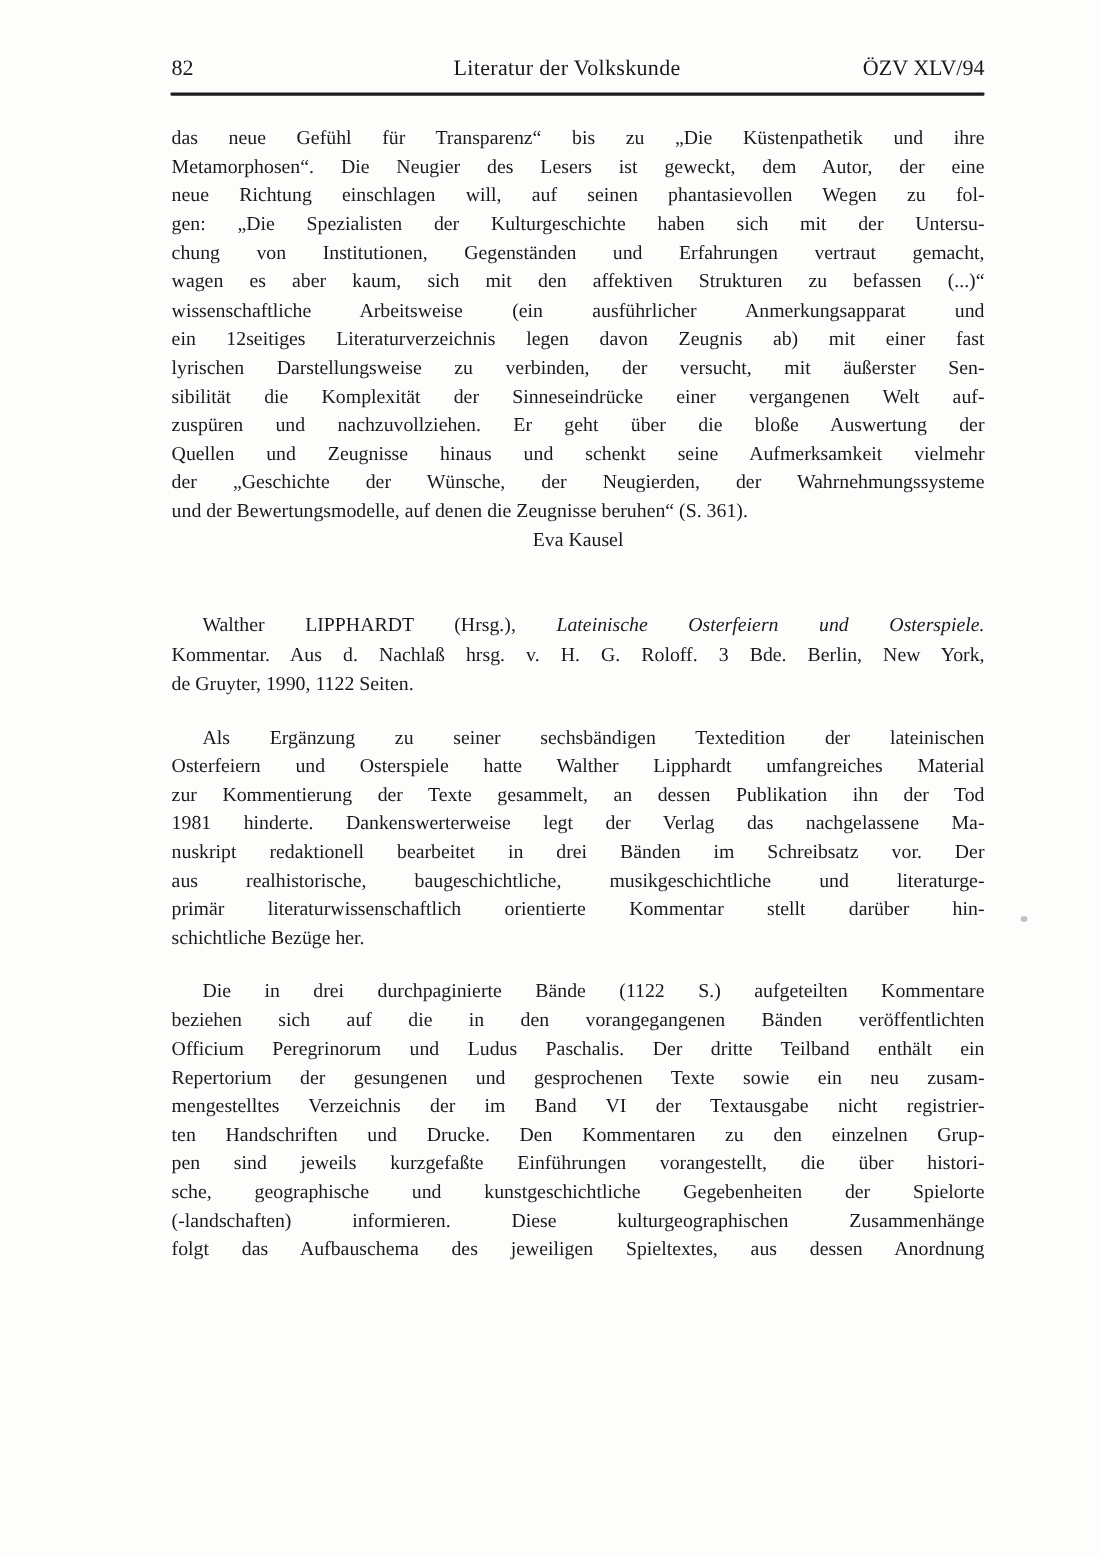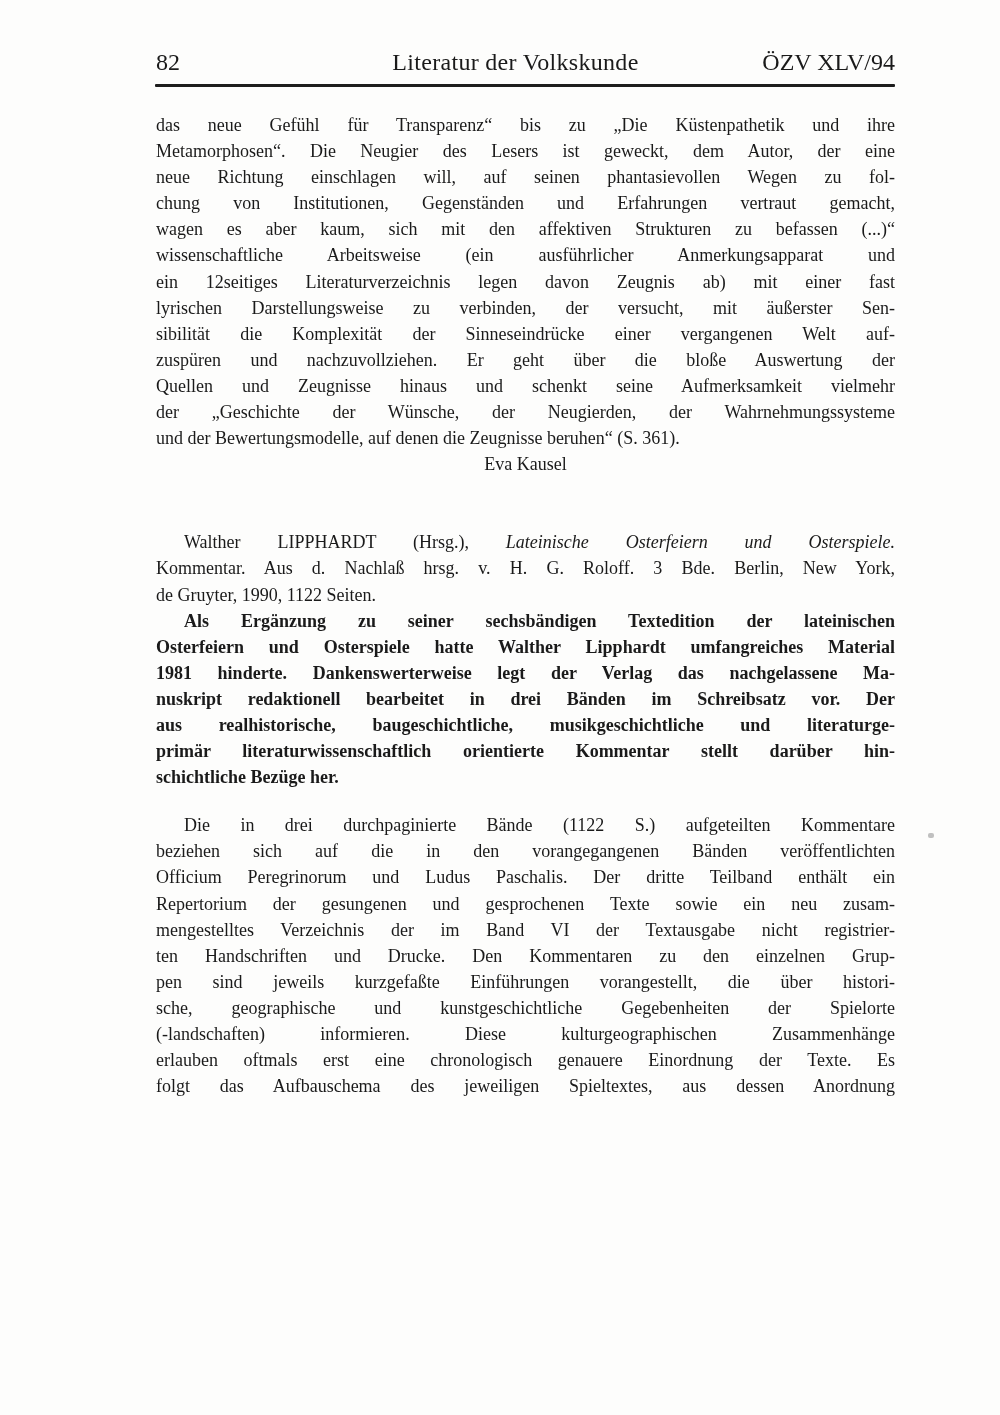--- a/index.html
+++ b/index.html
@@ -8,21 +8,21 @@
     background:#fdfdfc;
     font-family:"Liberation Serif", serif;
     color:#1a1a1a;
     position:relative;
     overflow:hidden;
   }
   
   .runhead{
     position:absolute;left:156px;top:50px;width:739px;
     display:flex;align-items:baseline;
-    font-size:24px;line-height:24px;
+    font-size:20px;line-height:24px;
   }
   .runhead .pageno{width:120px;text-align:left;}
   .runhead .journal{flex:1;text-align:center;letter-spacing:.3px;}
   .runhead .issue{width:140px;text-align:right;}
   .headrule{
     position:absolute;left:155px;top:84px;width:740px;height:3px;
     background:#1d1d1d;border-radius:1px;
   }
   
   .bodytext{
@@ -33,21 +33,21 @@
   .block{margin:0;}
   .line{
     text-align:justify;
     text-align-last:justify;
   }
   .line.last{text-align-last:left;}
   .line.indent{text-indent:28px;}
   .it{font-style:italic;}
   .block-signature{text-align:center;}
   .block-reference{margin-top:52px;}
-  .block-review-2-para-1{font-weight:bold;}
+  .block-review-2-para-1{margin-top:23px;}
   .block-review-2-para-2{margin-top:22px;}
   
   .speck{
     position:absolute;left:928px;top:833px;width:6px;height:5px;
     background:#8e8e8e;opacity:.55;border-radius:2px;
   }
 </style>
 </head>
 <body>
 
@@ -56,54 +56,55 @@
   <span class="journal">Literatur der Volkskunde</span>
   <span class="issue">ÖZV XLV/94</span>
 </div>
 <div class="headrule"></div>
 
 <main class="bodytext">
     <div class="block block-review-1-continuation">
       <div class="line"><span>das neue Gefühl für Transparenz“ bis zu „Die Küstenpathetik und ihre</span></div>
       <div class="line"><span>Metamorphosen“. Die Neugier des Lesers ist geweckt, dem Autor, der eine</span></div>
       <div class="line"><span>neue Richtung einschlagen will, auf seinen phantasievollen Wegen zu fol-</span></div>
+      <div class="line"><span>gen: „Die Spezialisten der Kulturgeschichte haben sich mit der Untersu-</span></div>
       <div class="line"><span>chung von Institutionen, Gegenständen und Erfahrungen vertraut gemacht,</span></div>
       <div class="line"><span>wagen es aber kaum, sich mit den affektiven Strukturen zu befassen (...)“</span></div>
       <div class="line"><span>wissenschaftliche Arbeitsweise (ein ausführlicher Anmerkungsapparat und</span></div>
       <div class="line"><span>ein 12seitiges Literaturverzeichnis legen davon Zeugnis ab) mit einer fast</span></div>
       <div class="line"><span>lyrischen Darstellungsweise zu verbinden, der versucht, mit äußerster Sen-</span></div>
       <div class="line"><span>sibilität die Komplexität der Sinneseindrücke einer vergangenen Welt auf-</span></div>
       <div class="line"><span>zuspüren und nachzuvollziehen. Er geht über die bloße Auswertung der</span></div>
       <div class="line"><span>Quellen und Zeugnisse hinaus und schenkt seine Aufmerksamkeit vielmehr</span></div>
       <div class="line"><span>der „Geschichte der Wünsche, der Neugierden, der Wahrnehmungssysteme</span></div>
       <div class="line last"><span>und der Bewertungsmodelle, auf denen die Zeugnisse beruhen“ (S. 361).</span></div>
     </div>
     <div class="block block-signature"><span>Eva Kausel</span></div>
     <div class="block block-reference">
       <div class="line indent"><span>Walther LIPPHARDT (Hrsg.), </span><span class="it">Lateinische Osterfeiern und Osterspiele.</span></div>
       <div class="line"><span>Kommentar. Aus d. Nachlaß hrsg. v. H. G. Roloff. 3 Bde. Berlin, New York,</span></div>
       <div class="line last"><span>de Gruyter, 1990, 1122 Seiten.</span></div>
     </div>
     <div class="block block-review-2-para-1">
       <div class="line indent"><span>Als Ergänzung zu seiner sechsbändigen Textedition der lateinischen</span></div>
       <div class="line"><span>Osterfeiern und Osterspiele hatte Walther Lipphardt umfangreiches Material</span></div>
+      <div class="line"><span>zur Kommentierung der Texte gesammelt, an dessen Publikation ihn der Tod</span></div>
       <div class="line"><span>1981 hinderte. Dankenswerterweise legt der Verlag das nachgelassene Ma-</span></div>
       <div class="line"><span>nuskript redaktionell bearbeitet in drei Bänden im Schreibsatz vor. Der</span></div>
       <div class="line"><span>aus realhistorische, baugeschichtliche, musikgeschichtliche und literaturge-</span></div>
       <div class="line"><span>primär literaturwissenschaftlich orientierte Kommentar stellt darüber hin-</span></div>
       <div class="line last"><span>schichtliche Bezüge her.</span></div>
     </div>
     <div class="block block-review-2-para-2">
       <div class="line indent"><span>Die in drei durchpaginierte Bände (1122 S.) aufgeteilten Kommentare</span></div>
       <div class="line"><span>beziehen sich auf die in den vorangegangenen Bänden veröffentlichten</span></div>
       <div class="line"><span>Officium Peregrinorum und Ludus Paschalis. Der dritte Teilband enthält ein</span></div>
       <div class="line"><span>Repertorium der gesungenen und gesprochenen Texte sowie ein neu zusam-</span></div>
       <div class="line"><span>mengestelltes Verzeichnis der im Band VI der Textausgabe nicht registrier-</span></div>
       <div class="line"><span>ten Handschriften und Drucke. Den Kommentaren zu den einzelnen Grup-</span></div>
       <div class="line"><span>pen sind jeweils kurzgefaßte Einführungen vorangestellt, die über histori-</span></div>
       <div class="line"><span>sche, geographische und kunstgeschichtliche Gegebenheiten der Spielorte</span></div>
       <div class="line"><span>(-landschaften) informieren. Diese kulturgeographischen Zusammenhänge</span></div>
-      <div class="line"><span>erlauben oftmals erst eine chronologisch genauere Einordnung der Texte. Es</span></div>
       <div class="line"><span>folgt das Aufbauschema des jeweiligen Spieltextes, aus dessen Anordnung</span></div>
     </div>
   </main>
 
 <div class="speck"></div>
 
 </body></html>

